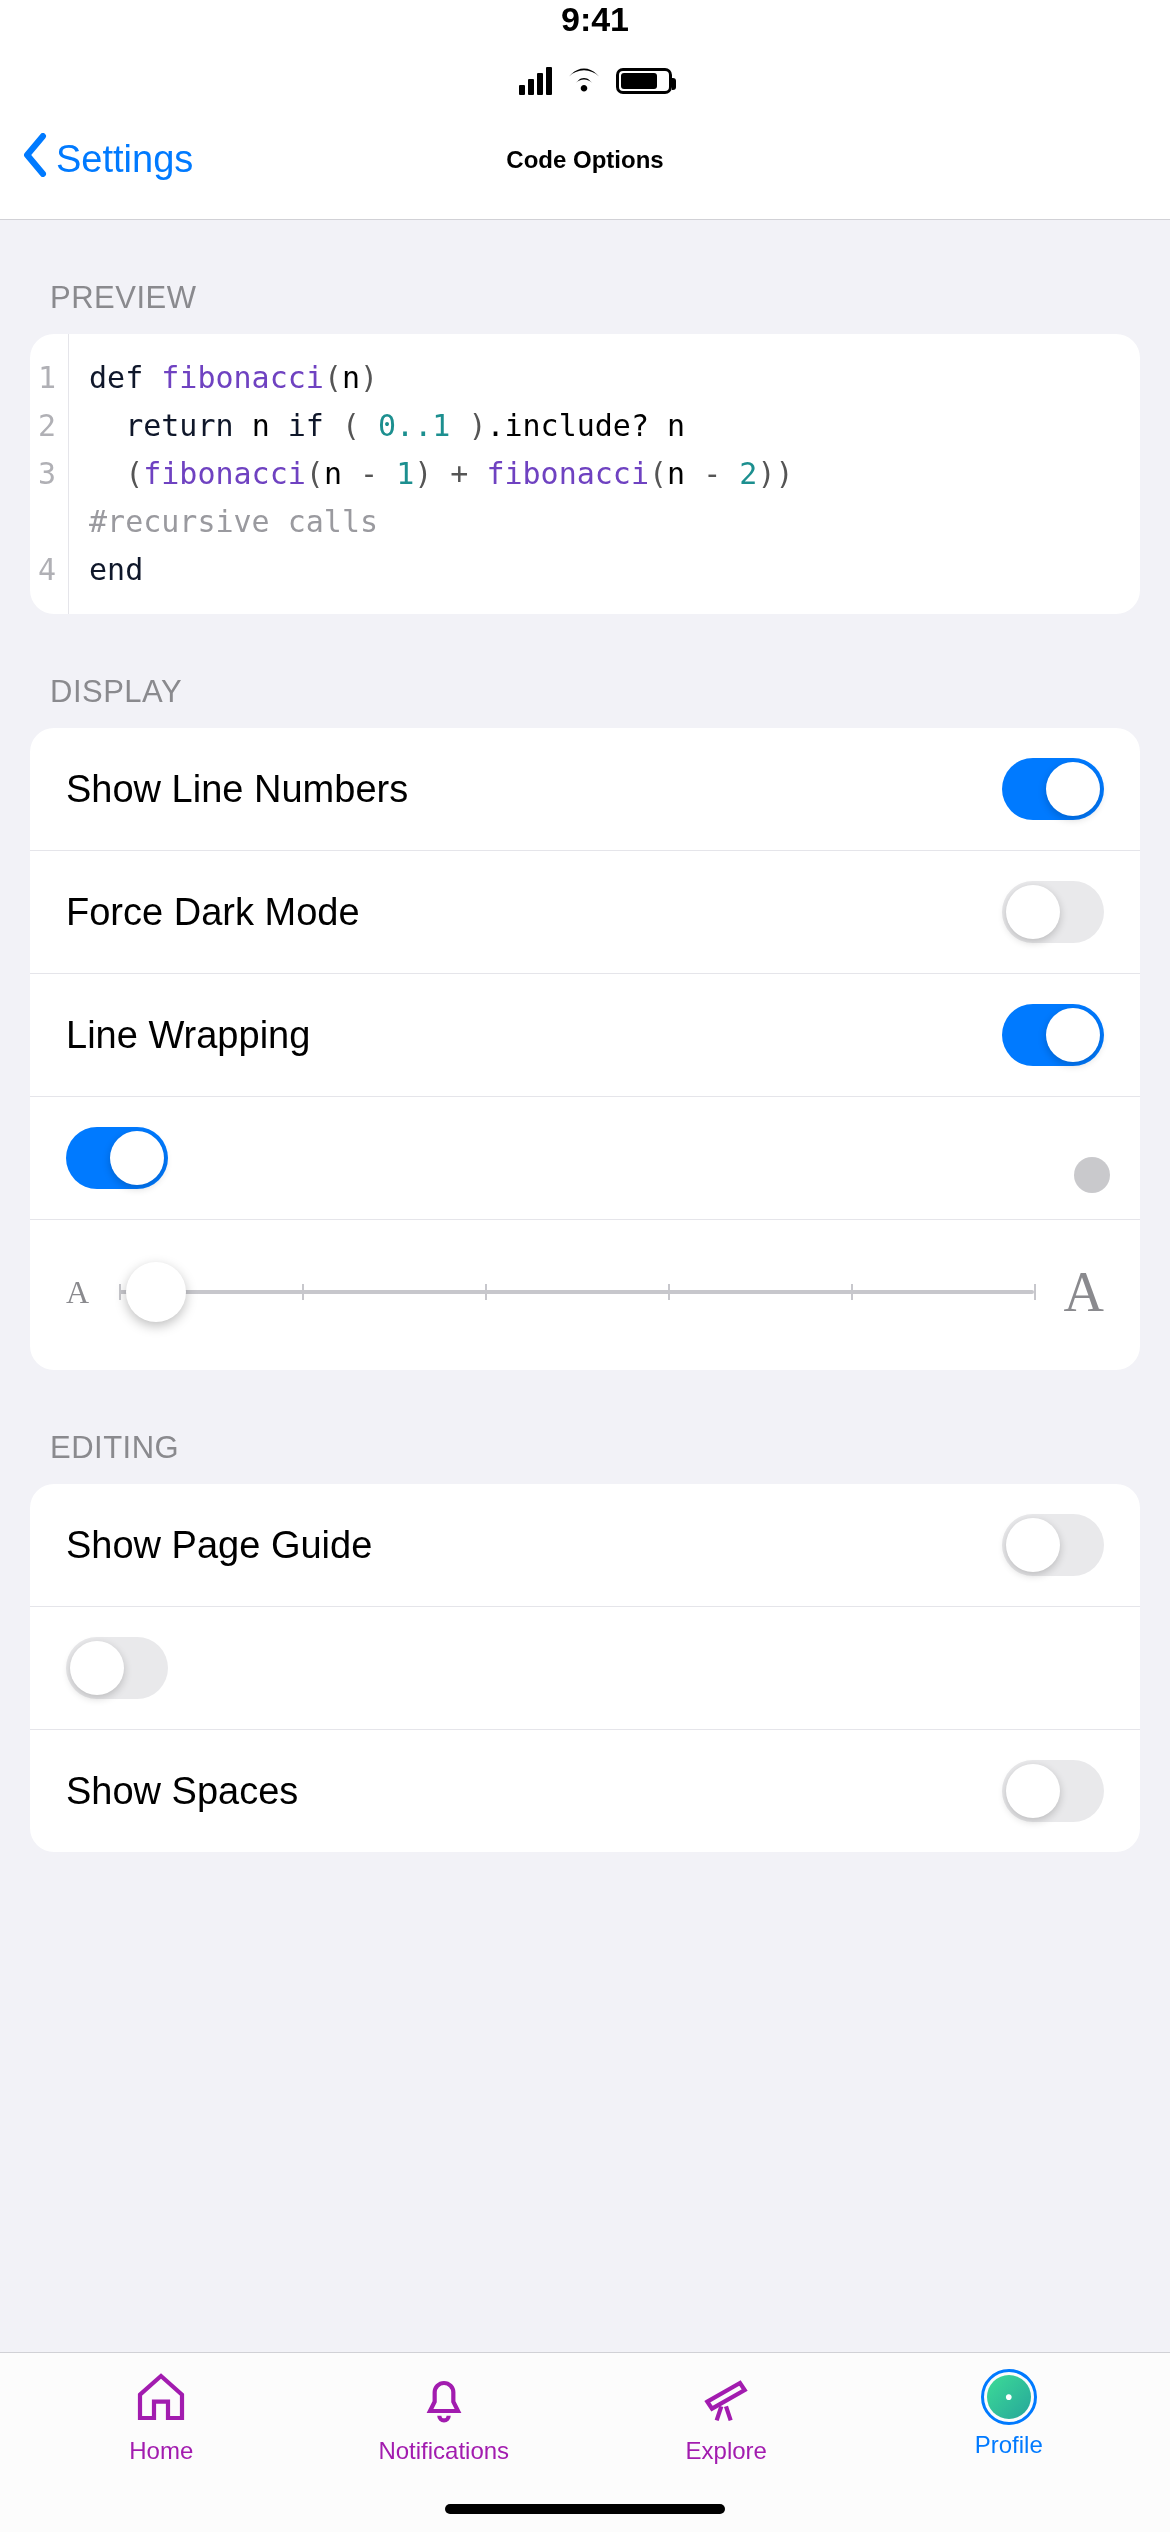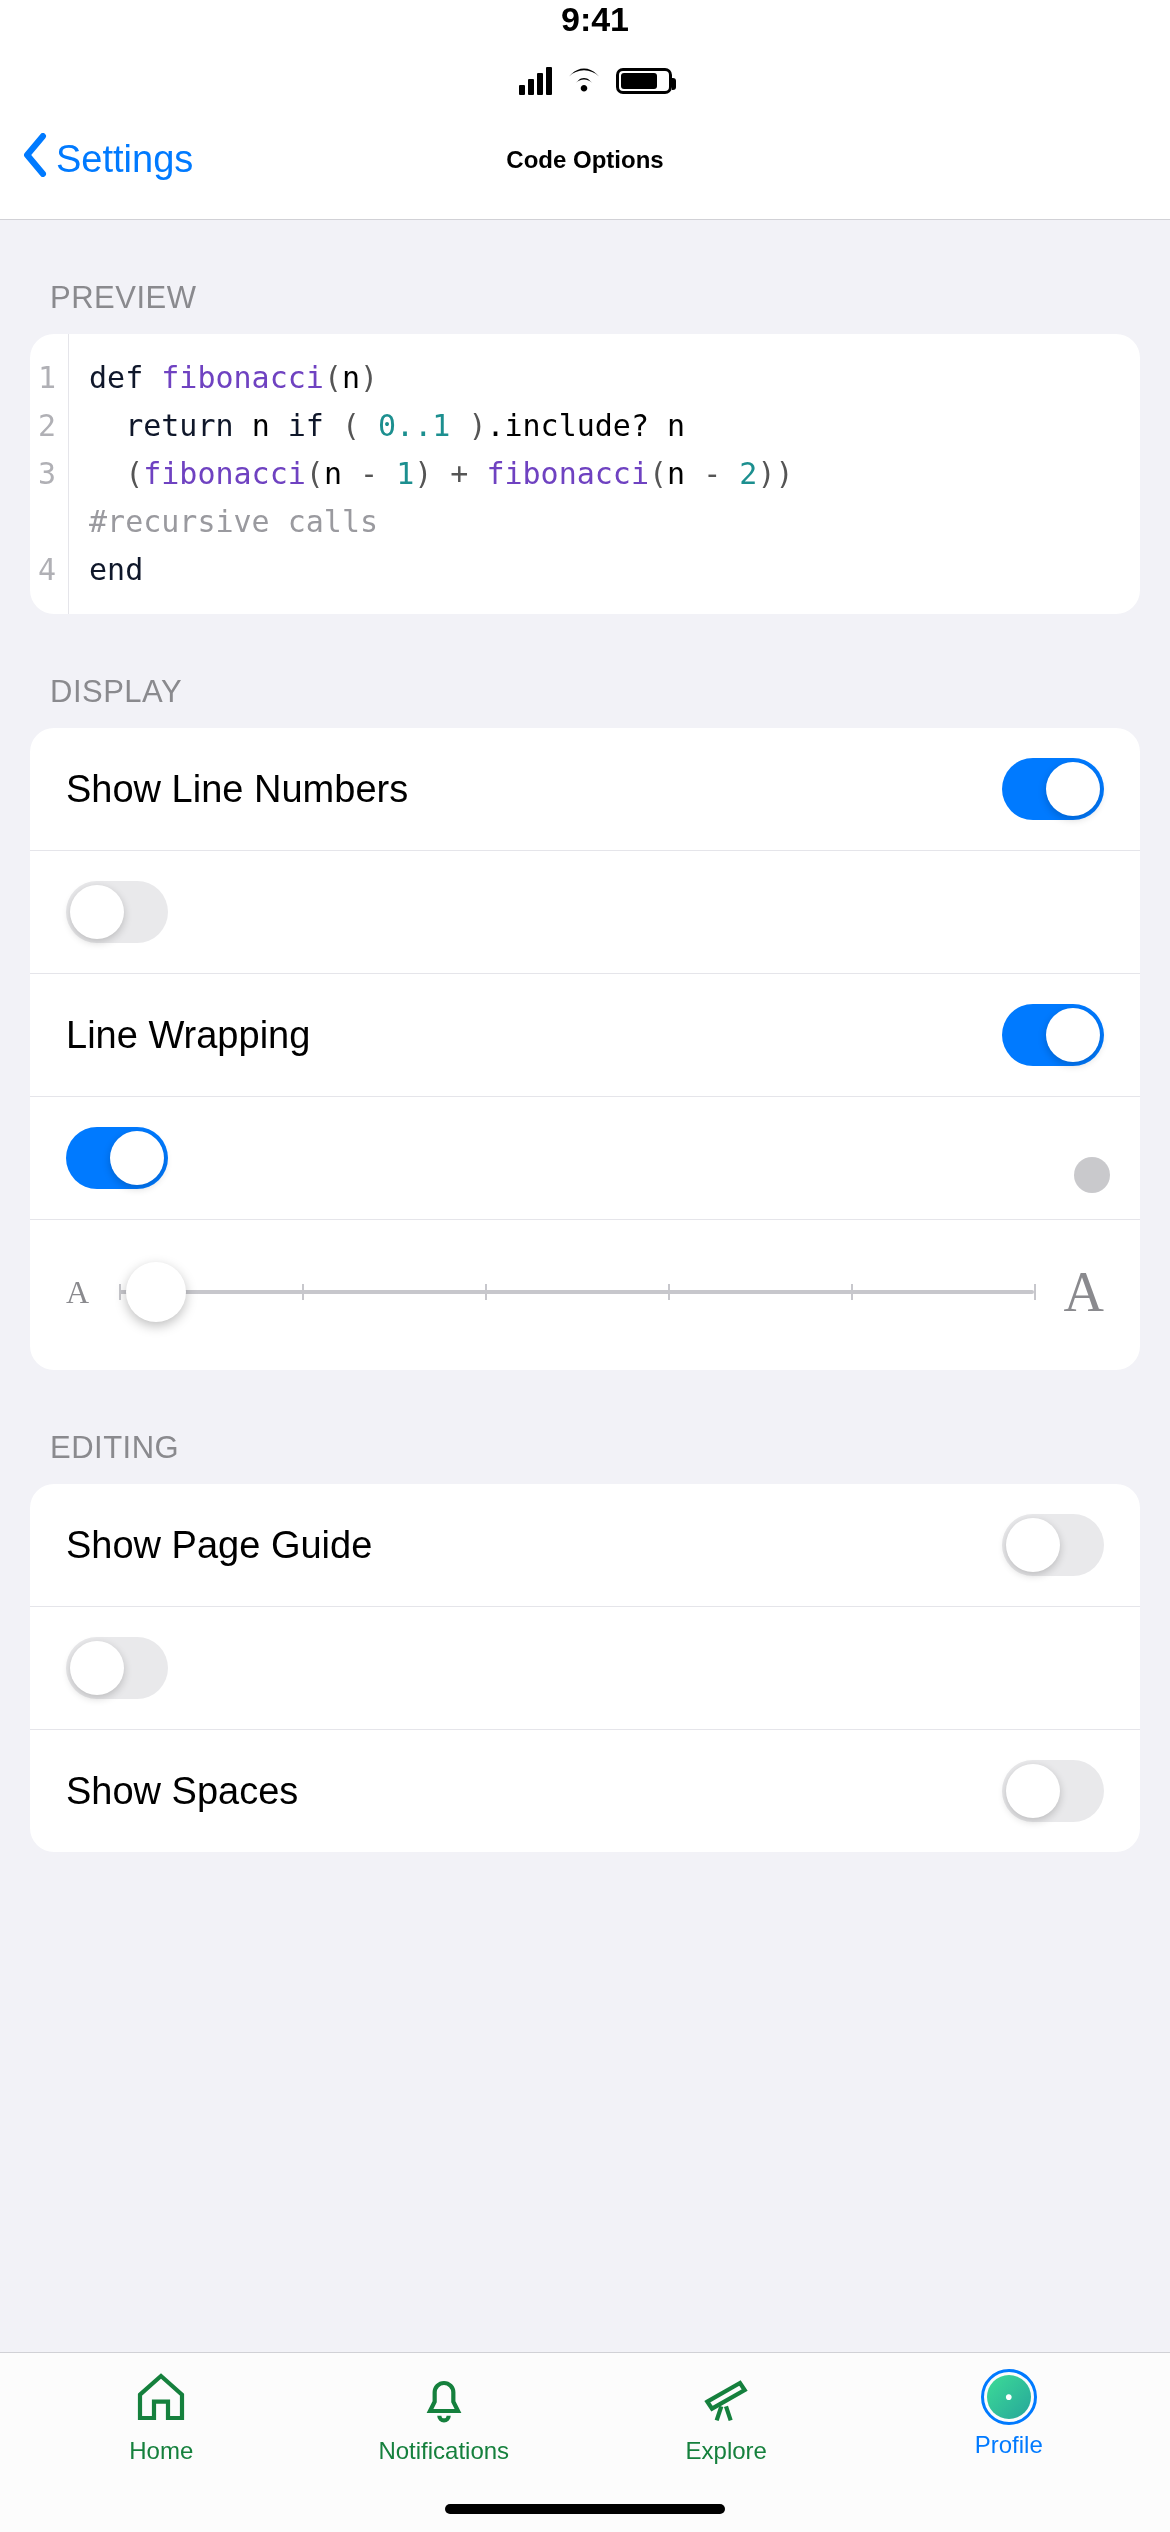--- a/index.html
+++ b/index.html
@@ -176,21 +176,21 @@
     display: flex;
     justify-content: space-around;
     padding: 16px 20px 0 20px;
   }
   .tab {
     flex: 1;
     display: flex;
     flex-direction: column;
     align-items: center;
     gap: 6px;
-    color: #15803d;
+    color: #a21caf;
     font-size: 24px;
   }
   .tab.active { color: #007aff; }
   .tab svg { width: 56px; height: 56px; }
   .home-indicator {
     position: absolute;
     bottom: 18px; left: 50%; transform: translateX(-50%);
     width: 280px; height: 10px; background: #000; border-radius: 10px;
   }
   .avatar-circle {
@@ -258,20 +258,21 @@
 
   <div class="section-header">DISPLAY</div>
   <div class="group" style="position:relative">
     <div class="row">
       <span>Show Line Numbers</span>
       <div class="toggle on blue">
           <div class="knob"></div>
         </div>
     </div>
     <div class="row">
+      <span>Force Dark Mode</span>
       <div class="toggle">
           <div class="knob"></div>
         </div>
     </div>
     <div class="row">
       <span>Line Wrapping</span>
       <div class="toggle on blue">
           <div class="knob"></div>
         </div>
     </div>

